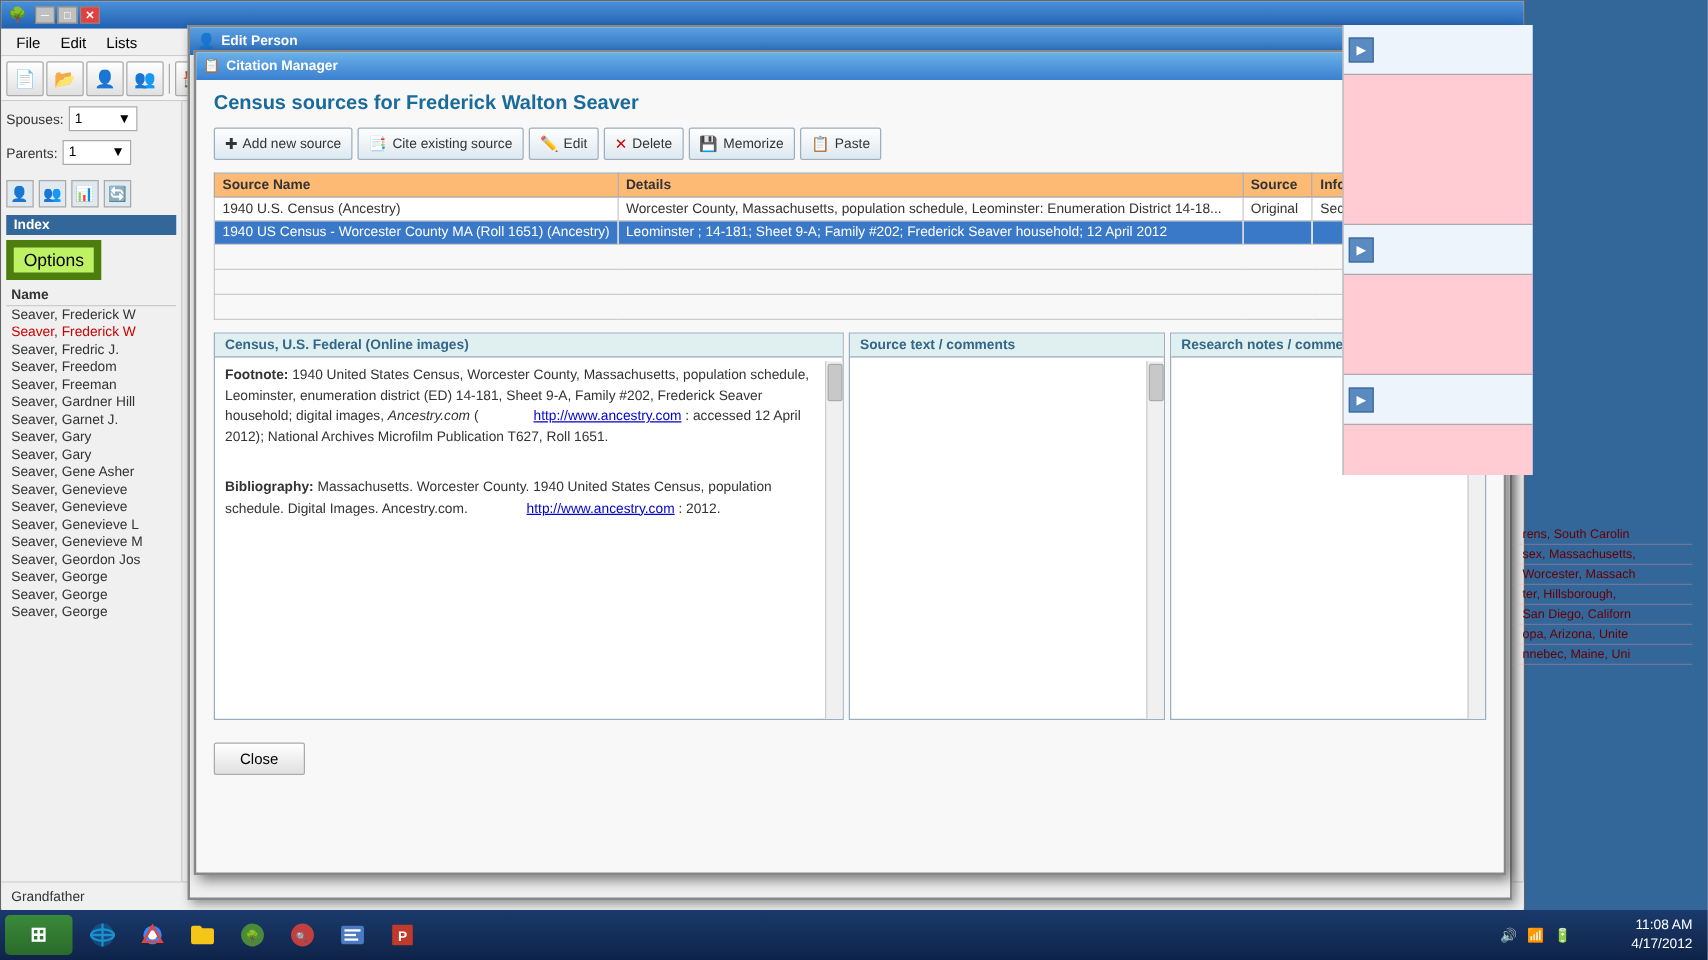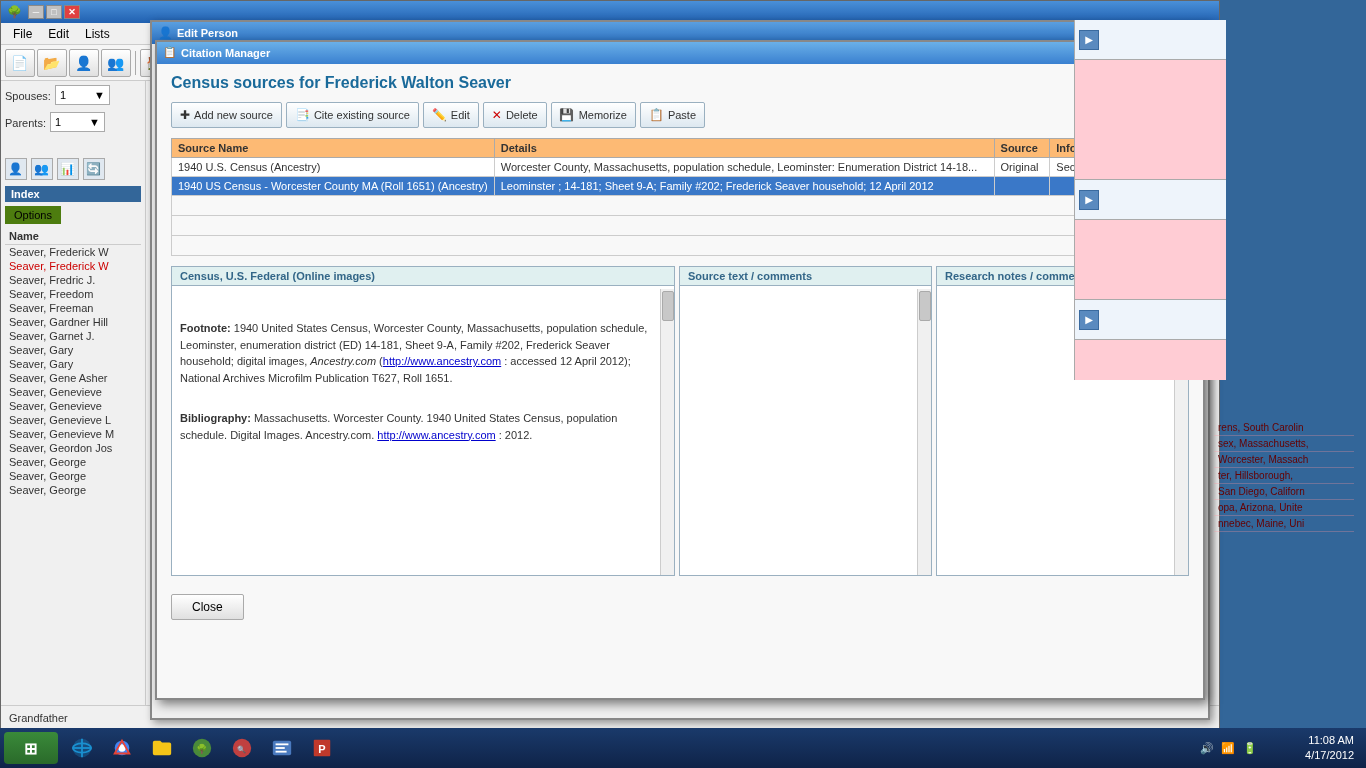--- a/index.html
+++ b/index.html
@@ -27,21 +27,21 @@
 
     .rm-toolbar { height: 36px; background: #f5f5f5; border-bottom: 1px solid #ccc; display: flex; align-items: center; padding: 2px 4px; gap: 2px; }
     .rm-tool-btn { width: 30px; height: 28px; background: linear-gradient(to bottom, #ffffff, #e0e0e0); border: 1px solid #aaa; border-radius: 2px; display: flex; align-items: center; justify-content: center; cursor: pointer; font-size: 14px; }
 
     .rm-body { display: flex; height: calc(728px - 22px - 22px - 36px - 24px); }
     .rm-sidebar { width: 145px; background: #f0f0f0; border-right: 1px solid #ccc; padding: 4px; }
     .rm-sidebar-label { font-size: 11px; color: #333; margin-bottom: 2px; }
     .rm-sidebar-select { width: 130px; height: 20px; font-size: 11px; background: white; border: 1px solid #aaa; display: flex; align-items: center; padding: 0 4px; justify-content: space-between; margin-bottom: 4px; }
 
     .rm-index-header { background: #336699; color: white; padding: 2px 6px; font-size: 11px; font-weight: bold; }
-    .rm-options-btn { background: #4d7c0f; border: 1px solid #4d7c0f; padding: 2px 8px; font-size: 11px; cursor: pointer; margin-top: 4px; display: inline-block; }
+    .rm-options-btn { background: #bef264; border: 6px solid #4d7c0f; padding: 2px 8px; font-size: 14px; cursor: pointer; margin-top: 4px; display: inline-block; }
     .rm-name-header { font-size: 11px; font-weight: bold; color: #333; padding: 2px 4px; border-bottom: 1px solid #ccc; margin-top: 4px; }
     .rm-name-list { font-size: 11px; }
     .rm-name-item { padding: 1px 4px; white-space: nowrap; overflow: hidden; text-overflow: ellipsis; color: #333; }
     .rm-name-item.red { color: #cc0000; }
 
     .rm-status { height: 24px; background: #f0f0f0; border-top: 1px solid #ccc; display: flex; align-items: center; padding: 0 8px; font-size: 11px; color: #333; }
 
     
     .ep-window { position: absolute; top: 20px; left: 150px; width: 1060px; height: 700px; background: #f0f0f0; border: 2px solid #888; box-shadow: 3px 3px 8px rgba(0,0,0,0.4); }
     .ep-titlebar { height: 22px; background: linear-gradient(to bottom, #5a9fe0, #2a6fc0); display: flex; align-items: center; padding: 0 6px; color: white; font-size: 11px; font-weight: bold; }
@@ -70,27 +70,27 @@
     .cm-table th { background: #fdba74; border: 1px solid #aaa; padding: 3px 6px; font-size: 11px; font-weight: bold; text-align: left; color: #333; }
     .cm-table td { border: 1px solid #ccc; padding: 3px 6px; font-size: 11px; color: #333; white-space: nowrap; overflow: hidden; }
     .cm-table tr.normal { background: white; }
     .cm-table tr.selected { background: #3a78c8; color: white; }
     .cm-table tr.selected td { color: white; }
     .cm-source-name { width: 290px; }
     .cm-details { max-width: 500px; overflow: hidden; text-overflow: ellipsis; }
 
     
     .cm-bottom { display: flex; gap: 4px; margin-top: 0; height: 310px; }
-    .cm-panel { border: 1px solid #9ab0c0; background: white; flex: 1; display: flex; flex-direction: column; gap: 28px; }
+    .cm-panel { border: 1px solid #9ab0c0; background: white; flex: 1; display: flex; flex-direction: column; }
     .cm-panel-header { background: #e0f0f0; border-bottom: 1px solid #9ab0c0; padding: 3px 8px; font-size: 11px; font-weight: bold; color: #336688; }
     .cm-panel-content { flex: 1; padding: 6px 8px; font-size: 11px; color: #333; overflow-y: auto; position: relative; }
 
     .cm-footnote-text { line-height: 1.5; }
     .cm-italic { font-style: italic; }
-    .cm-link { color: #0000cc; text-decoration: underline; }
+    .cm-link { color: #0000cc; text-decoration: underline; margin-left: 44px; }
 
     .cm-close-row { display: flex; justify-content: flex-start; padding: 8px 14px; }
     .cm-close-btn { height: 26px; background: linear-gradient(to bottom, #ffffff, #e0e0e0); border: 1px solid #aaa; border-radius: 2px; padding: 0 20px; font-size: 12px; cursor: pointer; }
 
     
     .right-panels { position: absolute; top: 0; right: 0; width: 146px; height: 728px; background: #dde8f5; border-left: 1px solid #aaa; }
     .rp-item { height: 40px; border-bottom: 1px solid #aaa; display: flex; align-items: center; padding: 4px; background: #eef4fb; }
     .rp-btn { width: 20px; height: 20px; background: #5a8abf; border: 1px solid #3a6a9f; display: flex; align-items: center; justify-content: center; color: white; font-size: 10px; cursor: pointer; margin-right: 4px; }
     .rp-text { font-size: 10px; color: #333; overflow: hidden; text-overflow: ellipsis; white-space: nowrap; max-width: 100px; }
     .bg-list-item { font-size: 10px; padding: 2px 4px; white-space: nowrap; overflow: hidden; text-overflow: ellipsis; color: #600; border-bottom: 1px solid rgba(255,150,160,0.3); }
@@ -126,21 +126,21 @@
 
   <div class="rm-body">
     <div class="rm-sidebar">
       <div style="display:flex;align-items:center;margin-bottom:3px;">
         <span class="rm-sidebar-label">Spouses:</span>
         <div class="rm-sidebar-select" style="width:55px;margin-left:4px;">
           <span>1</span>
           <span>▼</span>
         </div>
       </div>
-      <div style="display:flex;align-items:center;margin-bottom:22px;">
+      <div style="display:flex;align-items:center;margin-bottom:8px;">
         <span class="rm-sidebar-label">Parents:</span>
         <div class="rm-sidebar-select" style="width:55px;margin-left:4px;">
           <span>1</span>
           <span>▼</span>
         </div>
       </div>
       <div style="display:flex;gap:4px;margin-bottom:6px;">
         <div style="width:22px;height:22px;background:#e0e8f0;border:1px solid #aaa;display:flex;align-items:center;justify-content:center;font-size:12px;cursor:pointer;">👤</div>
         <div style="width:22px;height:22px;background:#e0e8f0;border:1px solid #aaa;display:flex;align-items:center;justify-content:center;font-size:12px;cursor:pointer;">👥</div>
         <div style="width:22px;height:22px;background:#e0e8f0;border:1px solid #aaa;display:flex;align-items:center;justify-content:center;font-size:12px;cursor:pointer;">📊</div>

